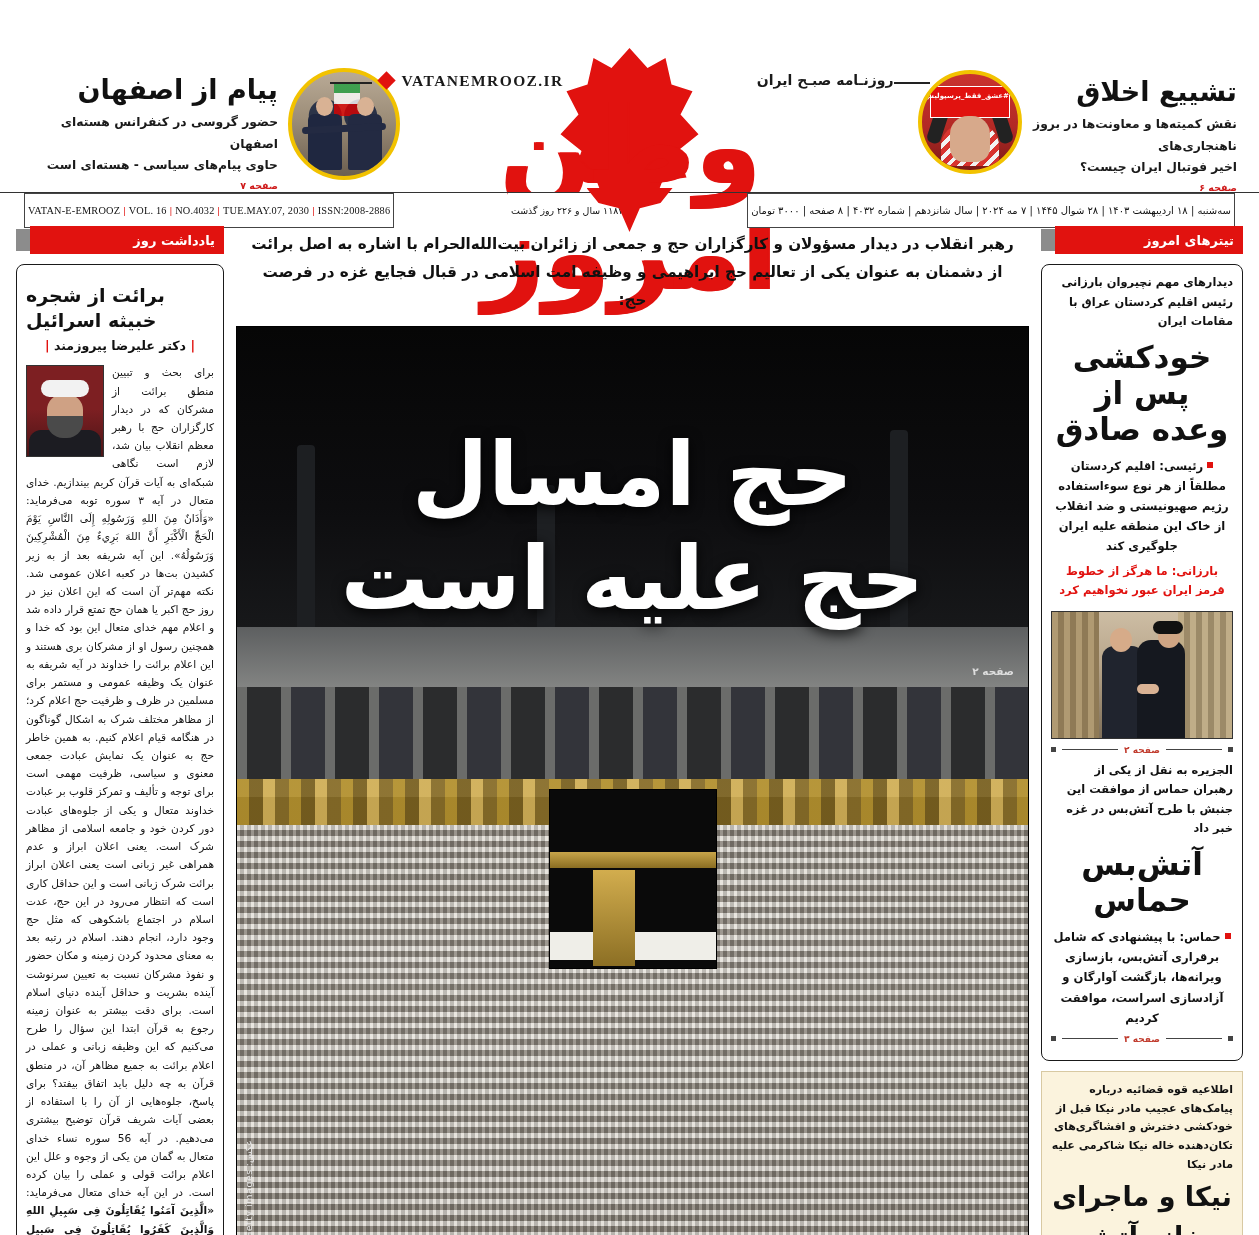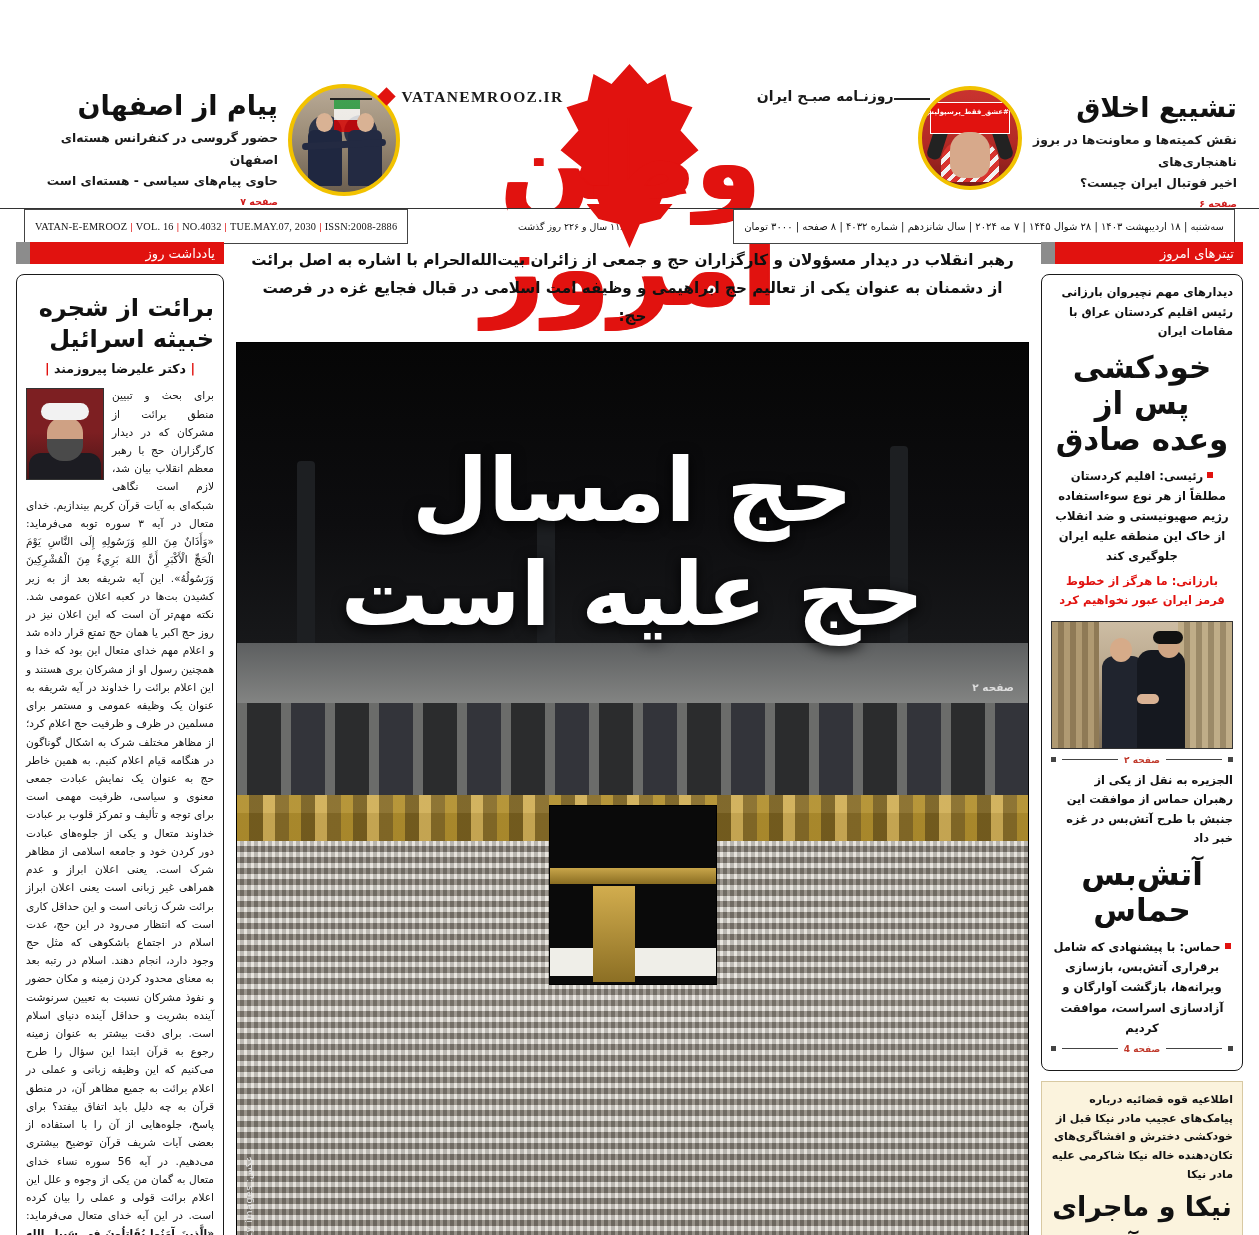--- a/index.html
+++ b/index.html
@@ -6,21 +6,21 @@
   * { box-sizing: border-box; margin: 0; padding: 0; }
   html, body {
     width: 1259px; height: 1235px;
     background: #ffffff;
     font-family: "DejaVu Sans", "Liberation Sans", sans-serif;
     overflow: hidden;
   }
   .page { position: relative; width: 1259px; height: 1235px; background:#fff; }
 
   
-  .masthead { position: relative; height: 190px; width: 100%; margin-top: 16px; }
+  .masthead { position: relative; height: 190px; width: 100%; }
 
   .promo-left {
     position: absolute; left: 28px; top: 68px;
     display: flex; align-items: flex-start; gap: 10px;
     direction: rtl;
   }
   .promo-photo {
     width: 112px; height: 112px; border-radius: 50%;
     border: 4px solid #f2c200;
     background:
@@ -121,21 +121,21 @@
   .promo-photo2 .armR { right:10px; transform:rotate(-18deg); }
 
   
   .datebar {
     position:absolute; top:190px; left:0; width:100%; height:24px;
     display:flex; align-items:center;
   }
   .datebar .rule { position:absolute; left:0; right:0; top:2px; height:1px; background:#333; }
   .db-box {
     position:absolute; border:1px solid #444; background:#fff; height:35px;
-    display:flex; align-items:center; padding: 0 10px; top:3px;
+    display:flex; align-items:center; padding: 0 3px; top:3px;
   }
   .db-left { left: 24px; direction: ltr; }
   .db-left span { font-family:"Liberation Serif", serif; font-size:10.3px; color:#111; letter-spacing:.2px; }
   .db-left .sep { color:#e1120f; margin:0 3px; font-weight:700; }
   .db-mid { left: 508px; border:none; }
   .db-mid span { font-size: 9.4px; color:#111; }
   .db-right { right: 24px; }
   .db-right span { font-size: 10px; color:#111; }
 
   .masthead-drip {
@@ -150,22 +150,22 @@
     display: flex; direction: rtl;
   }
   .col-right { width: 226px; padding: 4px 16px 0 8px; }
   .col-main  { flex: 1; padding: 8px 4px 0 4px; }
   .col-left  { width: 232px; padding: 4px 8px 0 16px; }
 
   
   .sec-head { display:flex; align-items:center; justify-content:flex-start; margin-bottom: 10px; }
   .sec-head .gray { width: 14px; height: 22px; background:#8c8c8c; }
   .sec-head .red {
-    flex:1; height: 22px; background:#e1120f; color:#fff; font-size: 13px; font-weight:400;
-    display:flex; align-items:center; justify-content:flex-start; padding: 8px 9px;
+    flex:1; height: 22px; background:#e1120f; color:#fff; font-size: 13px; font-weight:700;
+    display:flex; align-items:center; justify-content:flex-start; padding: 14px 9px;
   }
 
   
   .rc-frame { border:1px solid #1a1a1a; border-radius: 8px; padding: 8px 9px 10px; }
   .kicker { font-size: 11.4px; line-height:1.72; color:#111; text-align:right; font-weight:700; }
   .rc-title {
     font-size: 31px; font-weight: 900; color:#111; text-align:center;
     line-height: 1.16; margin: 8px 0 8px;
   }
   .bullets { font-size: 11.6px; line-height: 1.74; color:#111; text-align:center; font-weight:700; }
@@ -258,21 +258,21 @@
     position:absolute; left:0; right:0; top: 96px; text-align:center; color:#fff;
     font-size: 88px; font-weight: 900; line-height: 1.18; letter-spacing:-1px;
     text-shadow: 0 3px 14px rgba(0,0,0,.95);
   }
   .hero-page {
     position:absolute; right: 14px; top: 338px; font-size: 10.5px; color:#ddd; font-weight:700;
   }
 
   
   .lc-frame { border:1px solid #1a1a1a; border-radius:8px; padding: 8px 9px 8px; height: 100%; }
-  .lc-title { font-size: 24px; font-weight:900; text-align:right; color:#111; line-height:1.3; margin: 10px 0 6px; }
+  .lc-title { font-size: 19px; font-weight:900; text-align:left; color:#111; line-height:1.3; margin: 10px 0 6px; }
   .lc-author { font-size: 12.6px; font-weight:700; color:#111; text-align:center; margin-bottom: 10px; }
   .lc-author .br { color:#e1120f; }
   .lc-flow { font-size: 10.6px; line-height: 1.72; color:#141414; text-align: justify; }
   .lc-mugshot {
     float: left; width: 78px; height: 92px; margin: 2px 8px 4px 0; border:1px solid #333;
     background: linear-gradient(180deg,#7d1f22 0 48%, #4a1416 100%); position:relative; overflow:hidden;
   }
   .lc-mugshot .turban { position:absolute; left:50%; transform:translateX(-50%); top:14px; width:48px; height:17px; border-radius:10px; background:#f2f2f2; }
   .lc-mugshot .face { position:absolute; left:50%; transform:translateX(-50%); top:28px; width:36px; height:40px; border-radius:16px; background:#cfa184; }
   .lc-mugshot .beard { position:absolute; left:50%; transform:translateX(-50%); top:50px; width:36px; height:22px; border-radius:0 0 16px 16px; background:#4a4a4a; }
@@ -395,21 +395,21 @@
         </div>
 
         <div class="kicker">الجزیره به نقل از یکی از رهبران حماس از موافقت این جنبش با طرح آتش‌بس در غزه خبر داد</div>
         <div class="rc-title">آتش‌بس حماس</div>
         <div class="bullets">
           <span class="sq"></span><span>حماس: با پیشنهادی که شامل برقراری آتش‌بس، بازسازی ویرانه‌ها، بازگشت آوارگان و آزادسازی اسراست، موافقت کردیم</span>
         </div>
         <div class="pagerule">
           <div class="dot"></div>
           <div class="line"></div>
-          <div class="lbl">صفحه 4</div>
+          <div class="lbl">صفحه ۳</div>
           <div class="line"></div>
           <div class="dot"></div>
         </div>
       </div>
 
       <div class="cream-box">
         <div class="kicker">اطلاعیه قوه قضائیه درباره پیامک‌های عجیب مادر نیکا قبل از خودکشی دخترش و افشاگری‌های تکان‌دهنده خاله نیکا شاکرمی علیه مادر نیکا</div>
         <div class="cream-title">نیکا و ماجرای</div>
         <div class="cream-title red">خانه آتش</div>
         <div class="cream-body">آتش شاکرمی: مادر نیکا او را شکنجه کرده یا لگد توی شکمش می‌زد و از خانه بیرونش کرد نیکا زمانی که آتش میهمان داشته حق حضور در خانه او را نداشته و این شب‌ها ...</div>

